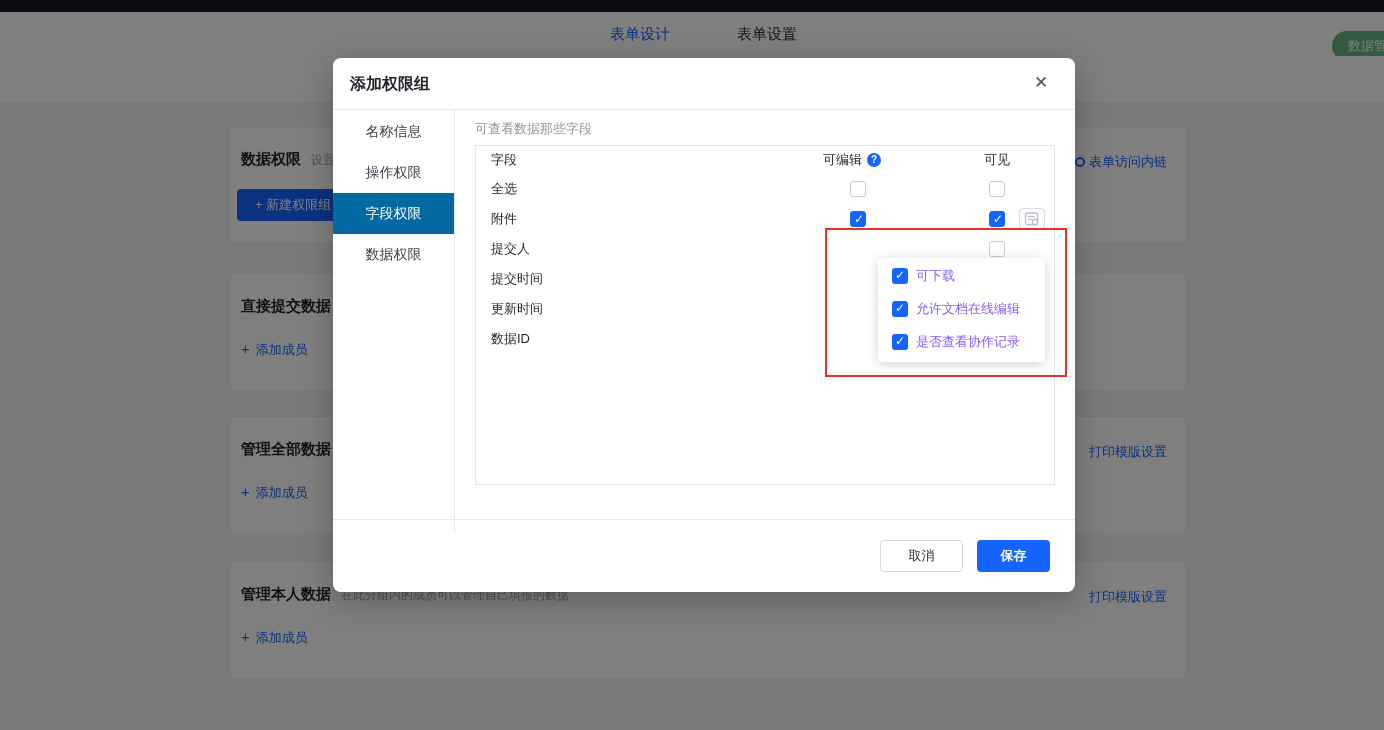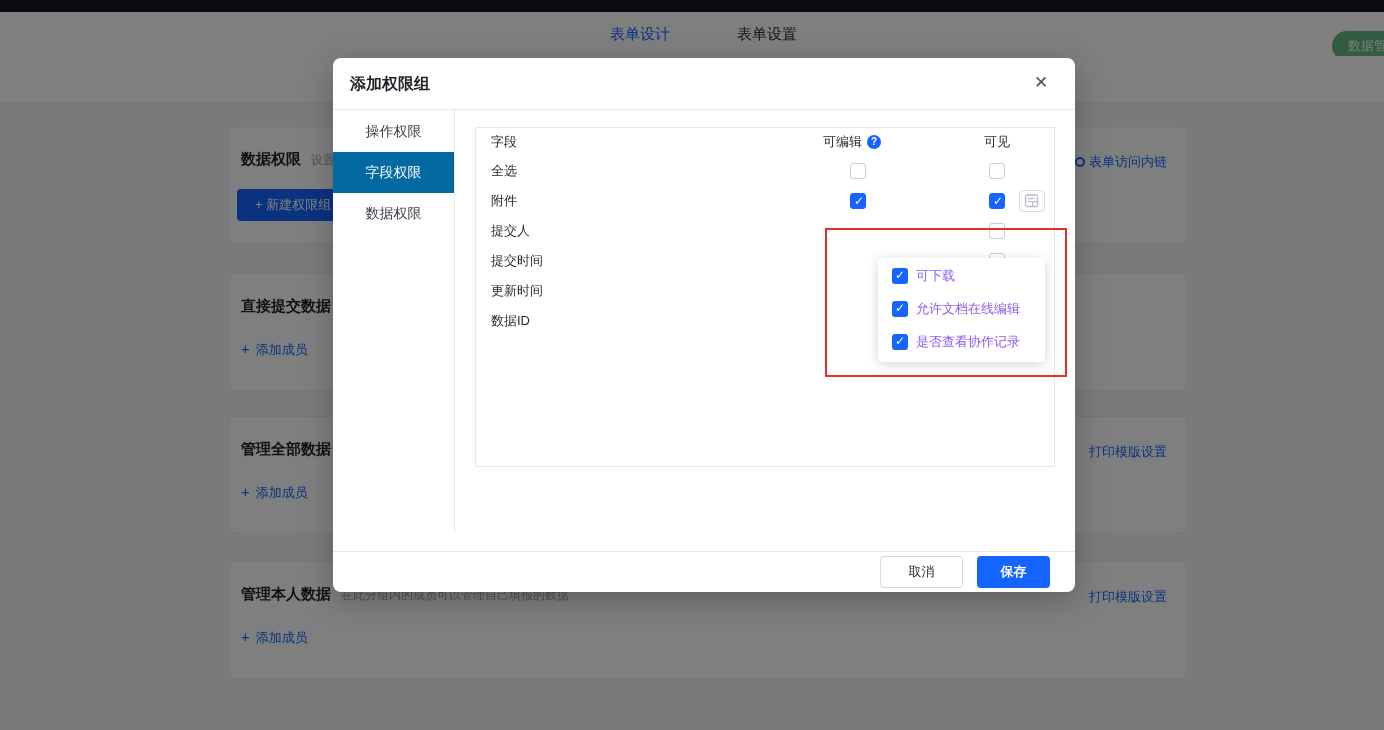--- a/index.html
+++ b/index.html
@@ -62,21 +62,21 @@
   .settings-btn { position:absolute; left:543px; top:4px; width:26px; height:22px; border:1px solid #d8dade;
     border-radius:4px; background:#fdfdfe; display:flex; align-items:center; justify-content:center; cursor:pointer; }
 
   .popup { position:absolute; left:545px; top:200px; width:167px; height:104px; background:#fff; border-radius:4px;
     box-shadow:0 2px 12px rgba(0,0,0,.18); z-index:5; padding:10px 14px; display:flex; flex-direction:column; gap:17px; }
   .popup-item { position:relative; height:16px; display:flex; align-items:center; font-size:13px; color:#8b5cf6; }
   .pcb { position:relative; width:16px; height:16px; border-radius:3px; background:#1664FF; margin-right:8px; flex:none; cursor:pointer; }
   .pcb::after { content:"✓"; position:absolute; left:0; top:0; width:16px; height:16px; color:#fff; font-size:12px;
     line-height:15px; text-align:center; font-weight:bold; }
 
-  .modal-footer { position:absolute; left:0; bottom:0; width:100%; height:41px; border-top:1px solid #e8e9eb;
+  .modal-footer { position:absolute; left:0; bottom:0; width:100%; height:73px; border-top:1px solid #e8e9eb;
     display:flex; align-items:center; justify-content:flex-end; padding-right:25px; gap:14px; }
   .btn-cancel { width:83px; height:32px; border:1px solid #d5d8dd; border-radius:4px; background:#fff; font-size:13px;
     color:#2a2f36; text-align:center; line-height:30px; cursor:pointer; }
   .btn-save { width:73px; height:32px; border-radius:4px; background:#1664FF; font-size:13px; color:#fff;
     text-align:center; line-height:32px; font-weight:bold; cursor:pointer; }
 
   .annotation { position:absolute; left:825px; top:228px; width:242px; height:149px; border:2px solid #e8302a; z-index:40; }
 </style>
 </head>
 <body>
@@ -140,26 +140,28 @@
   <div class="overlay"></div>
 
   <div class="modal">
     <div class="modal-header">
       <div class="modal-title">添加权限组</div>
       <div class="modal-close">✕</div>
     </div>
 
     <div class="modal-body">
       <div class="mtabs">
+        <div class="mtab">名称信息</div>
         <div class="mtab">操作权限</div>
         <div class="mtab active">字段权限</div>
         <div class="mtab">数据权限</div>
       </div>
 
       <div class="mmain">
+        <div class="section-label">可查看数据那些字段</div>
 
         <div class="ftable">
           <div class="frow head">
             <span class="flabel">字段</span>
             <span class="h-edit">
               <span>可编辑</span>
               <span class="help-icon">?</span>
             </span>
             <span class="h-visible">可见</span>
           </div>

